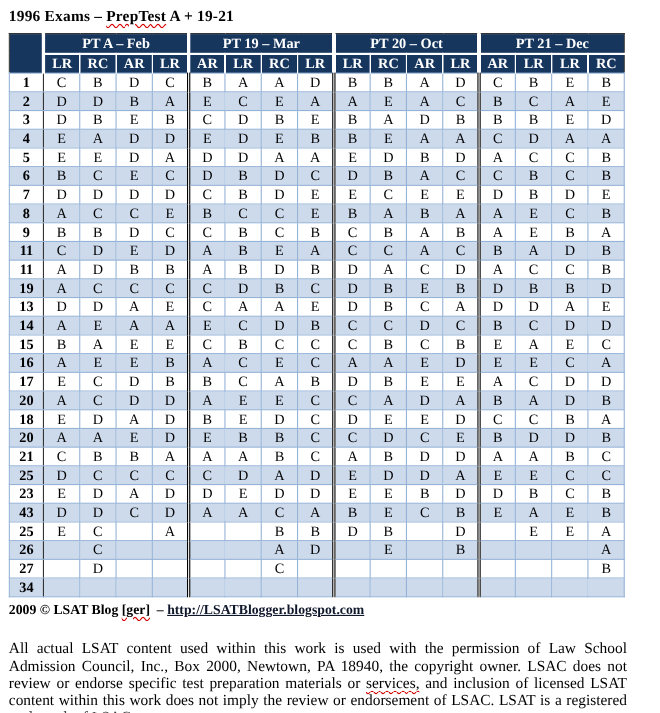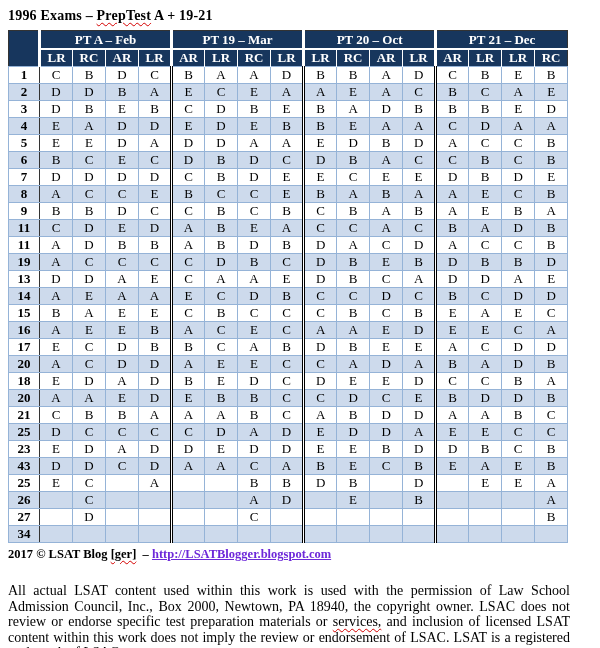--- a/index.html
+++ b/index.html
@@ -49,21 +49,21 @@
     border:1px solid #95B3D7; border-right:1px solid #333;
     font-weight:bold; background:transparent;
   }
   tbody tr:nth-child(even) { background:#CDDAEC; }
   tbody td.gstart { border-left:3px double #000; }
 
   .copyright {
     margin-top:4px; font-size:12.5px; font-weight:bold;
   }
   .copyright .link {
-    color:#6d28d9; text-decoration:underline; cursor:pointer;
+    color:#0f172a; text-decoration:underline; cursor:pointer;
   }
 
   .disclaimer {
     margin:21px 0 0 0; width:562px;
     text-align:justify; font-weight:normal;
     font-size:14px; line-height:15.5px;
   }
 </style>
 </head>
 <body>
@@ -648,17 +648,17 @@
           <td></td>
           <td></td>
           <td class="gstart"></td>
           <td></td>
           <td></td>
           <td></td>
         </tr>
       </tbody>
   </table>
 
-  <div class="copyright"><span>2017 © LSAT Blog</span> <span class="squiggle">[ger]</span>&nbsp; <span>–</span> <a class="link" href="#">http://LSATBlogger.blogspot.com</a></div>
+  <div class="copyright"><span>2009 © LSAT Blog</span> <span class="squiggle">[ger]</span>&nbsp; <span>–</span> <a class="link" href="#">http://LSATBlogger.blogspot.com</a></div>
 
   <p class="disclaimer"><span>All actual LSAT content used within this work is used with the permission of Law School Admission Council, Inc., Box 2000, Newtown, PA 18940, the copyright owner. LSAC does not review or endorse specific test preparation materials or </span><span class="squiggle">services,</span><span> and inclusion of licensed LSAT content within this work does not imply the review or endorsement of LSAC. LSAT is a registered trademark of LSAC.</span></p>
 
 </div>
 
 </body></html>

